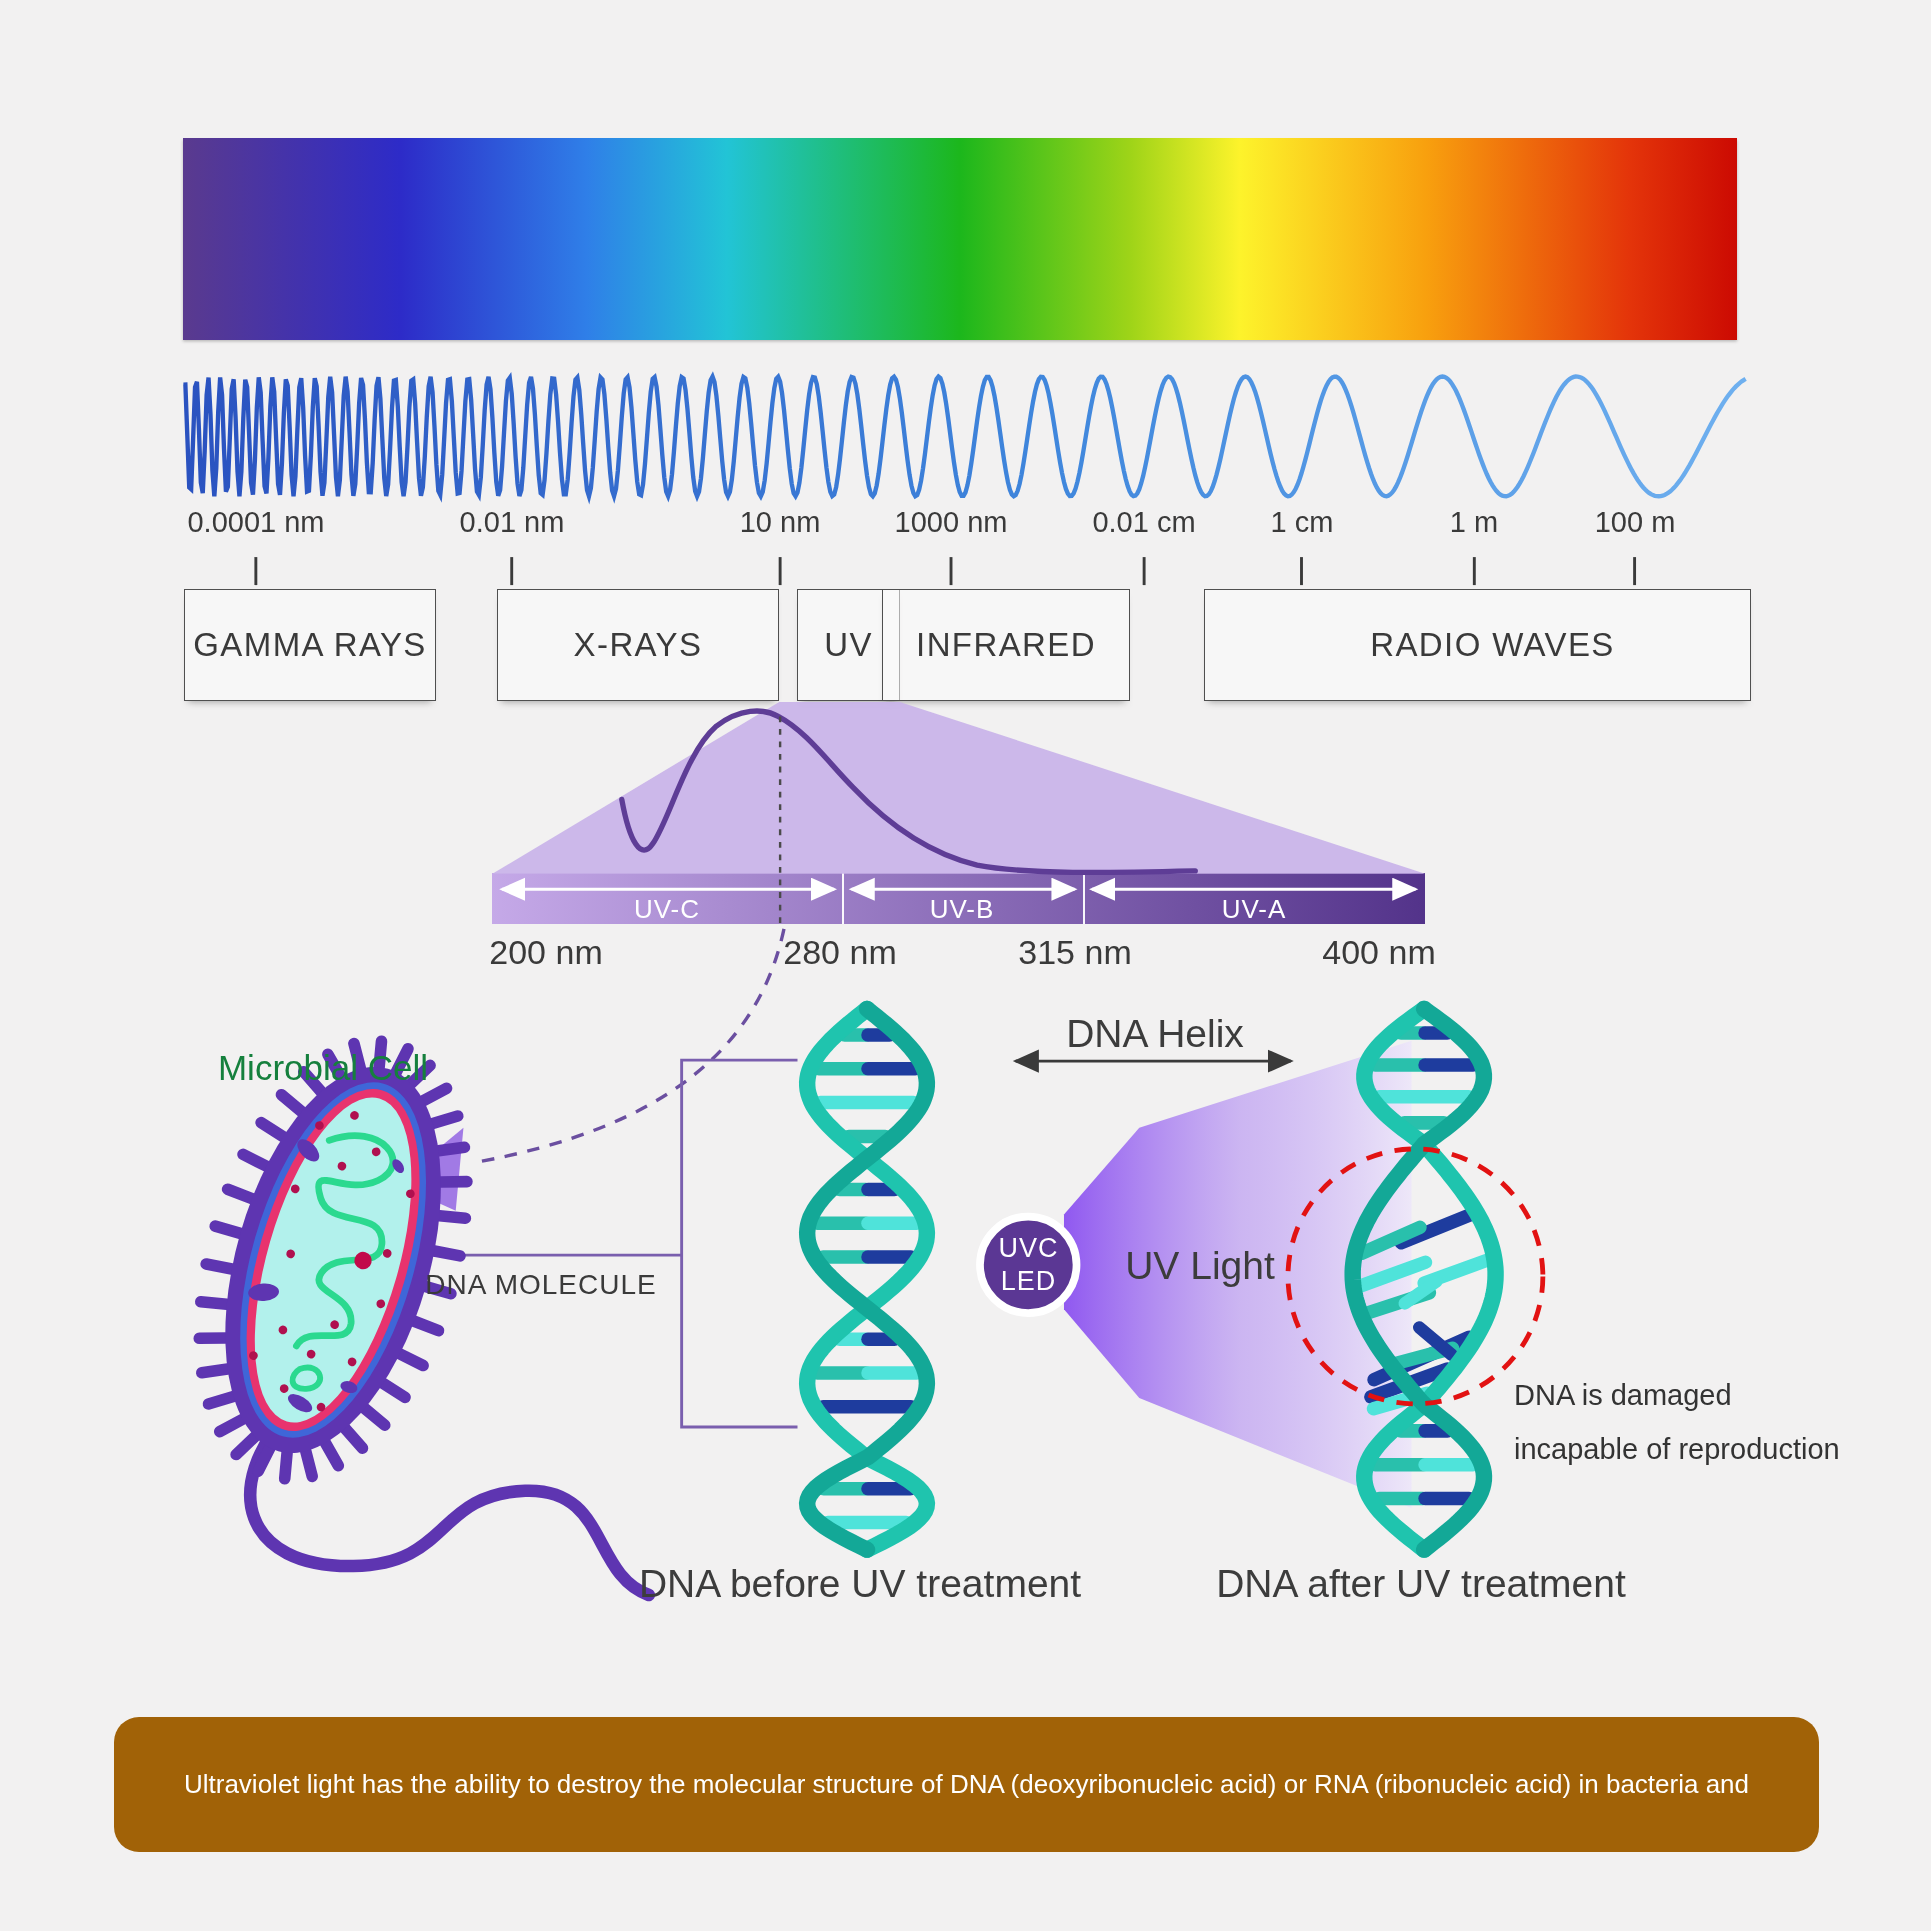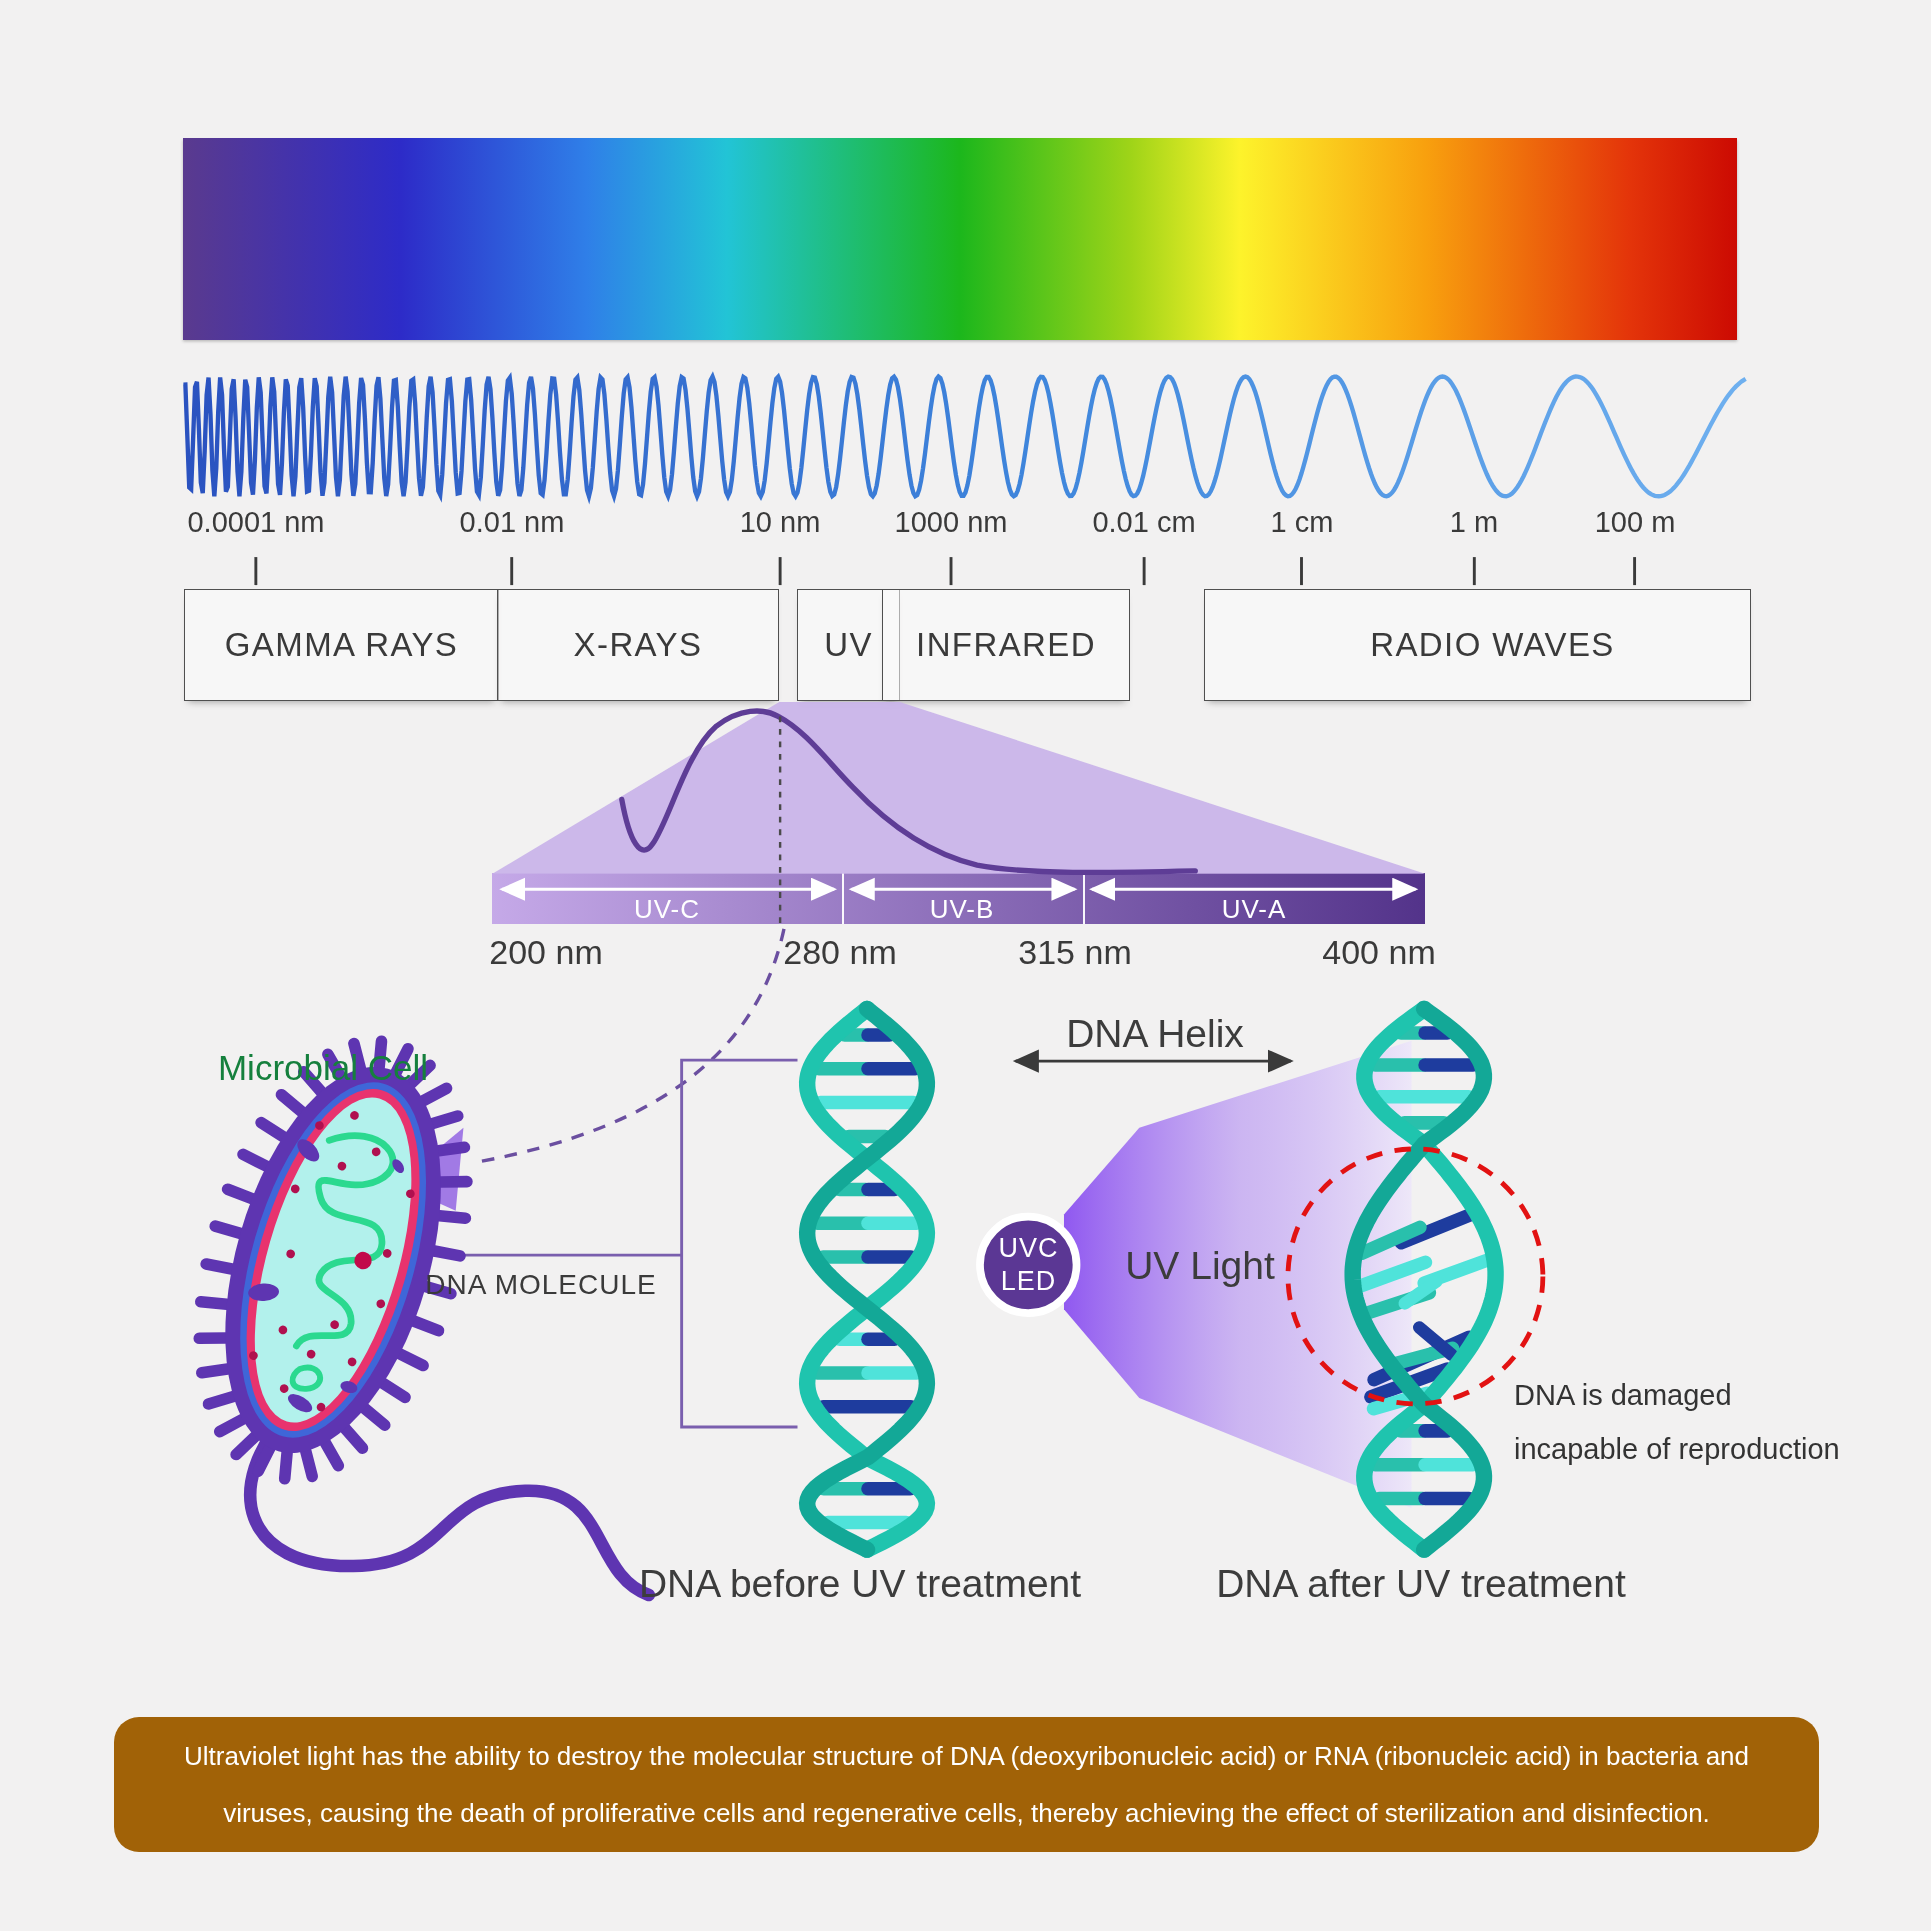--- a/index.html
+++ b/index.html
@@ -29,21 +29,21 @@
   .footer div{white-space:nowrap;}
 </style>
 </head>
 <body>
 
 <div class="canvas">
 
   <div class="abs spectrum-bar" id="spectrumBar" style="background: linear-gradient(90deg, rgb(90, 58, 142) 0%, rgb(45, 43, 200) 14%, rgb(47, 127, 232) 26%, rgb(34, 196, 214) 35%, rgb(28, 183, 28) 50%, rgb(159, 212, 24) 61%, rgb(253, 243, 43) 68%, rgb(248, 160, 14) 80%, rgb(228, 53, 10) 93%, rgb(204, 10, 2) 100%);"></div>
 
   <div id="bands">
-      <div class="abs band" style="left: 184px; width: 315px;">GAMMA RAYS</div>
+      <div class="abs band" style="left: 184px; width: 252px;">GAMMA RAYS</div>
       <div class="abs band" style="left: 497px; width: 282px;">X-RAYS</div>
       <div class="abs band" style="left: 777px; width: 103px; margin-left: 20px;">UV</div>
       <div class="abs band" style="left: 882px; width: 248px;">INFRARED</div>
       <div class="abs band" style="left: 1204px; width: 547px; padding-left: 30px;">RADIO WAVES</div>
     </div>
 
   <div id="tickLabels">
       <div class="abs ticklabel" style="left: 256px;">0.0001 nm</div>
       <div class="abs ticklabel" style="left: 512px;">0.01 nm</div>
       <div class="abs ticklabel" style="left: 780px;">10 nm</div>
@@ -264,17 +264,16 @@
     <span>UVC</span>
     <span>LED</span>
   </div>
   <div class="abs damage" style="left:1514px;top:1379px;">DNA is damaged</div>
   <div class="abs damage" style="left:1514px;top:1433px;">incapable of reproduction</div>
   <div class="abs caption" style="left:860px;">DNA before UV treatment</div>
   <div class="abs caption" style="left:1421px;">DNA after UV treatment</div>
 
   <div class="abs footer">
     <div>Ultraviolet light has the ability to destroy the molecular structure of DNA (deoxyribonucleic acid) or RNA (ribonucleic acid) in bacteria and</div>
-    <div>viruses, causing the death of proliferative cells and regenerative cells, thereby achieving the effect of sterilization and disinfection.</div>
   </div>
 
 </div>
 
 
 </body></html>

